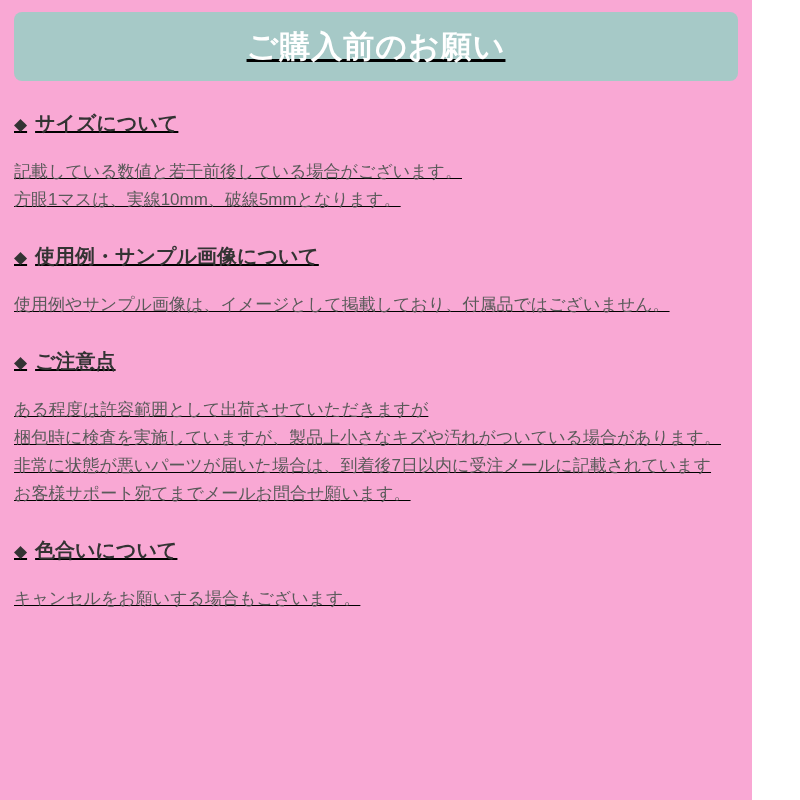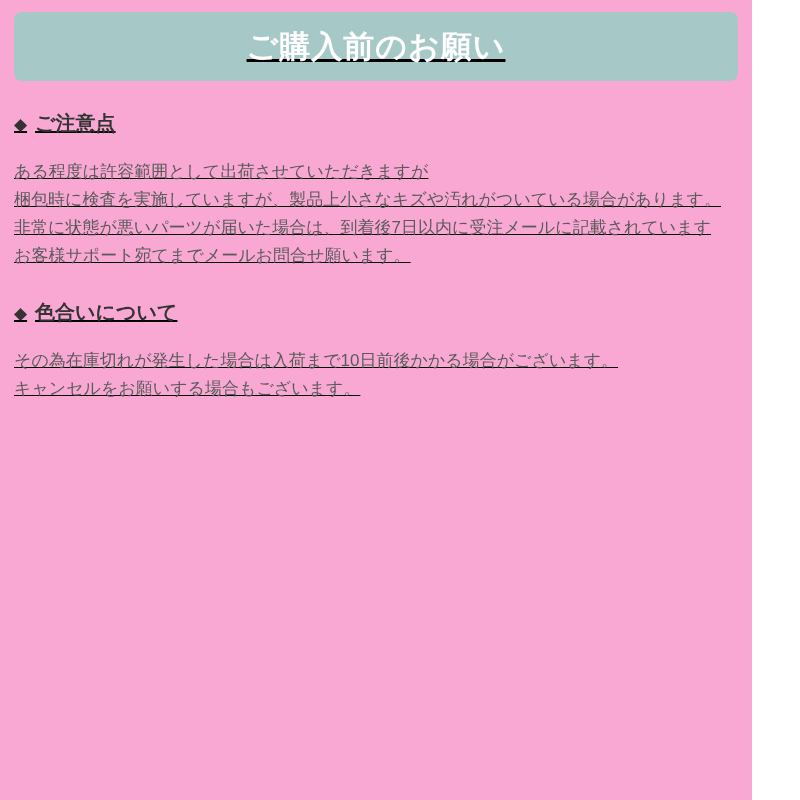--- a/index.html
+++ b/index.html
@@ -59,39 +59,55 @@
 <body>
 
 <div class="page">
 
   <div class="banner" style="background: rgb(166, 201, 199); color: rgb(255, 255, 255);">
     <span>ご購入前のお願い</span>
   </div>
 
   <div class="content">
 
+    <div class="section">
+      <div class="section-heading">
+        <span class="diamond-bullet">◆</span><span>サイズについて</span>
+      </div>
+      <div class="section-body">
+        <div class="body-line">記載している数値と若干前後している場合がございます。</div>
+        <div class="body-line">方眼1マスは、実線10mm、破線5mmとなります。</div>
+      </div>
+    </div>
 
 
+    <div class="section">
+      <div class="section-heading">
+        <span class="diamond-bullet">◆</span><span>使用例・サンプル画像について</span>
+      </div>
+      <div class="section-body">
+        <div class="body-line">使用例やサンプル画像は、イメージとして掲載しており、付属品ではございません。</div>
+      </div>
+    </div>
 
     <div class="section">
       <div class="section-heading">
         <span class="diamond-bullet">◆</span><span>ご注意点</span>
       </div>
       <div class="section-body">
         <div class="body-line">ある程度は許容範囲として出荷させていただきますが</div>
         <div class="body-line">梱包時に検査を実施していますが、製品上小さなキズや汚れがついている場合があります。</div>
         <div class="body-line">非常に状態が悪いパーツが届いた場合は、到着後7日以内に受注メールに記載されています</div>
         <div class="body-line">お客様サポート宛てまでメールお問合せ願います。</div>
       </div>
     </div>
 
     <div class="section">
       <div class="section-heading">
         <span class="diamond-bullet">◆</span><span>色合いについて</span>
       </div>
       <div class="section-body">
-        <div class="body-line">その為在庫切れが発生した場合は入荷まで10日前後かかる場合がございます。</div>
         <div class="body-line">キャンセルをお願いする場合もございます。</div>
       </div>
     </div>
 
   </div>
 </div>
 
 </body></html>

